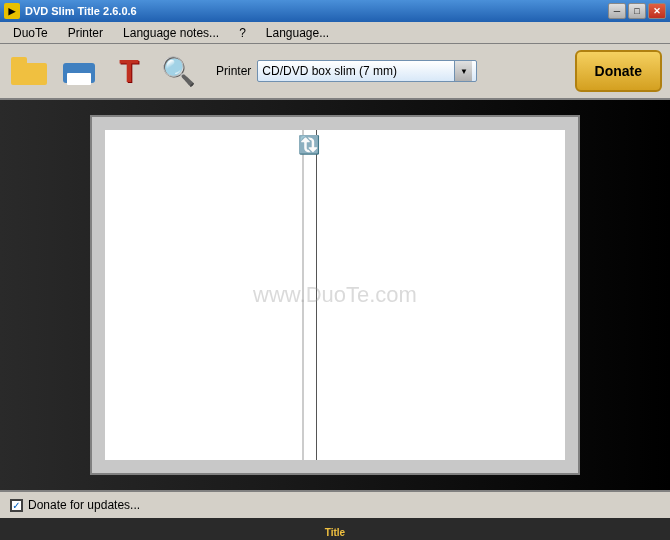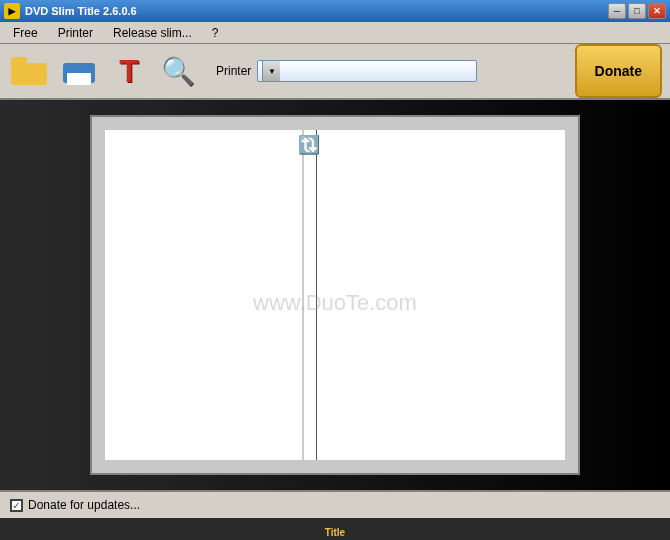--- a/index.html
+++ b/index.html
@@ -213,21 +213,21 @@
     .donate-btn {
       background: linear-gradient(to bottom, #f5d060, #d4a020);
       border: 2px solid #b08010;
       border-radius: 6px;
       padding: 6px 18px;
       font-size: 14px;
       font-weight: bold;
       color: #000;
       cursor: pointer;
       margin-left: auto;
-      height: 54px;
+      height: 42px;
       display: flex;
       align-items: center;
     }
 
     
     .main-content {
       background: linear-gradient(to right, #2a2a2a 0%, #1a1a1a 40%, #111 60%, #000 100%);
       height: 390px;
       display: flex;
       align-items: center;
@@ -292,21 +292,20 @@
     .watermark {
       position: absolute;
       top: 50%;
       left: 50%;
       transform: translate(-50%, -50%);
       font-size: 22px;
       color: rgba(150, 150, 150, 0.35);
       white-space: nowrap;
       pointer-events: none;
       font-family: Arial, sans-serif;
-      margin-top: 8px;
     }
 
     
     .bottom-bar {
       background: #d4d0c8;
       border-top: 2px solid #808080;
       height: 28px;
       display: flex;
       align-items: center;
       padding: 0 10px;
@@ -351,24 +350,25 @@
     <span>DVD Slim Title 2.6.0.6</span>
   </div>
   <div class="window-controls">
     <div class="win-btn">─</div>
     <div class="win-btn">□</div>
     <div class="win-btn close">✕</div>
   </div>
 </div>
 
 <div class="menu-bar">
-  <div class="menu-item">Free</div>
+  <div class="menu-item">DuoTe</div>
   <div class="menu-item">Printer</div>
-  <div class="menu-item">Release slim...</div>
+  <div class="menu-item">Language notes...</div>
   <div class="menu-item">?</div>
+  <div class="menu-item">Language...</div>
 </div>
 
 <div class="toolbar">
 
   <div class="tool-btn">
     <div class="icon-folder"></div>
   </div>
 
   <div class="tool-btn">
     <div class="icon-printer"></div>
@@ -378,20 +378,21 @@
     <span class="icon-text">T</span>
   </div>
 
   <div class="tool-btn">
     <span class="icon-search">🔍</span>
   </div>
 
   <div class="printer-select-wrapper">
     <span class="printer-label">Printer</span>
     <div class="printer-select">
+      <span class="printer-select-text">CD/DVD box slim (7 mm)</span>
       <div class="printer-dropdown-btn">▼</div>
     </div>
   </div>
 
   <button class="donate-btn">Donate</button>
 </div>
 
 <div class="main-content">
   <div class="preview-canvas">
     <div class="preview-inner">

